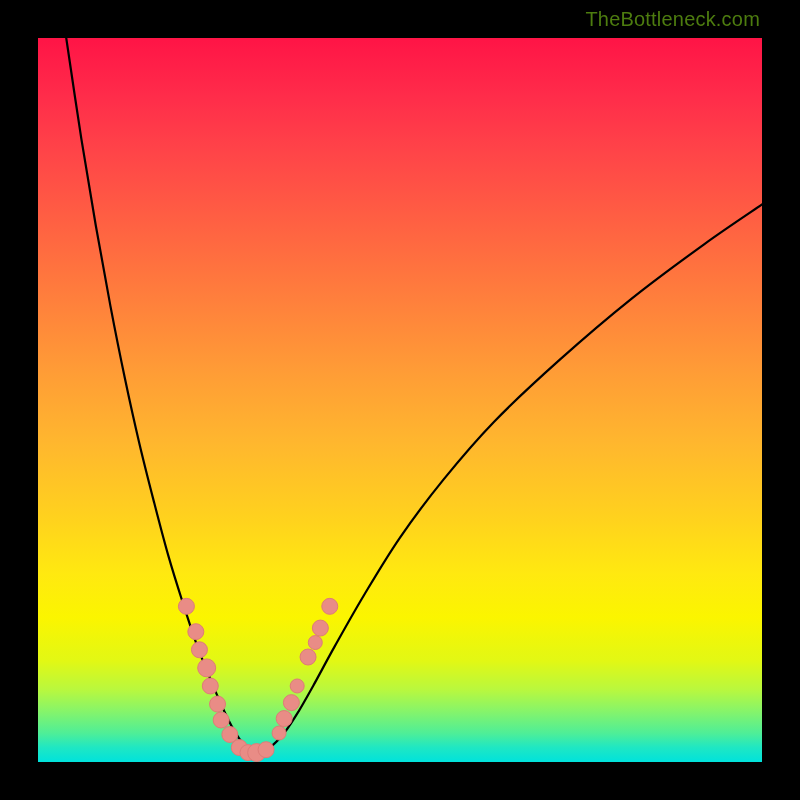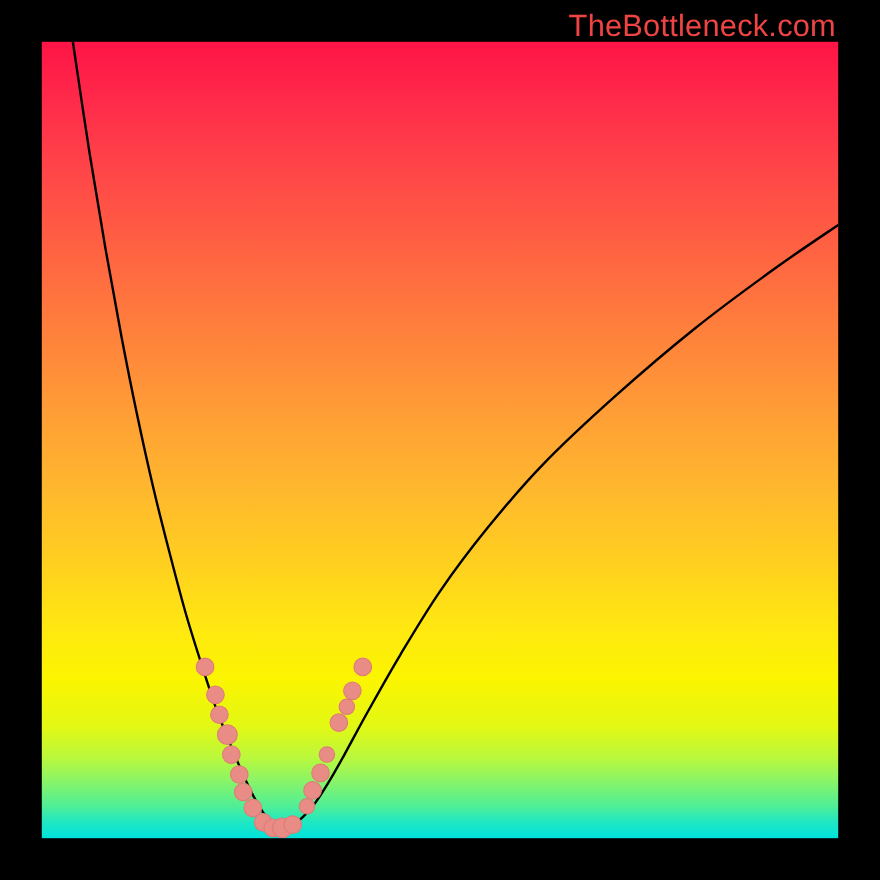--- a/index.html
+++ b/index.html
@@ -41,23 +41,23 @@
       #4fee97 96%,
       #1fe7c3 98%,
       #00e2dc 100%
     );
     overflow: hidden;
   }
   .watermark {
     position: absolute;
     right: 40px;
     top: 8px;
-    font-size: 28px;
+    font-size: 20px;
     font-weight: 400;
-    color: #ef4444;
+    color: #4d7c0f;
     letter-spacing: 0.2px;
     user-select: none;
   }
   svg.curve {
     position: absolute;
     left: 0;
     top: 0;
     width: 724px;
     height: 724px;
   }

